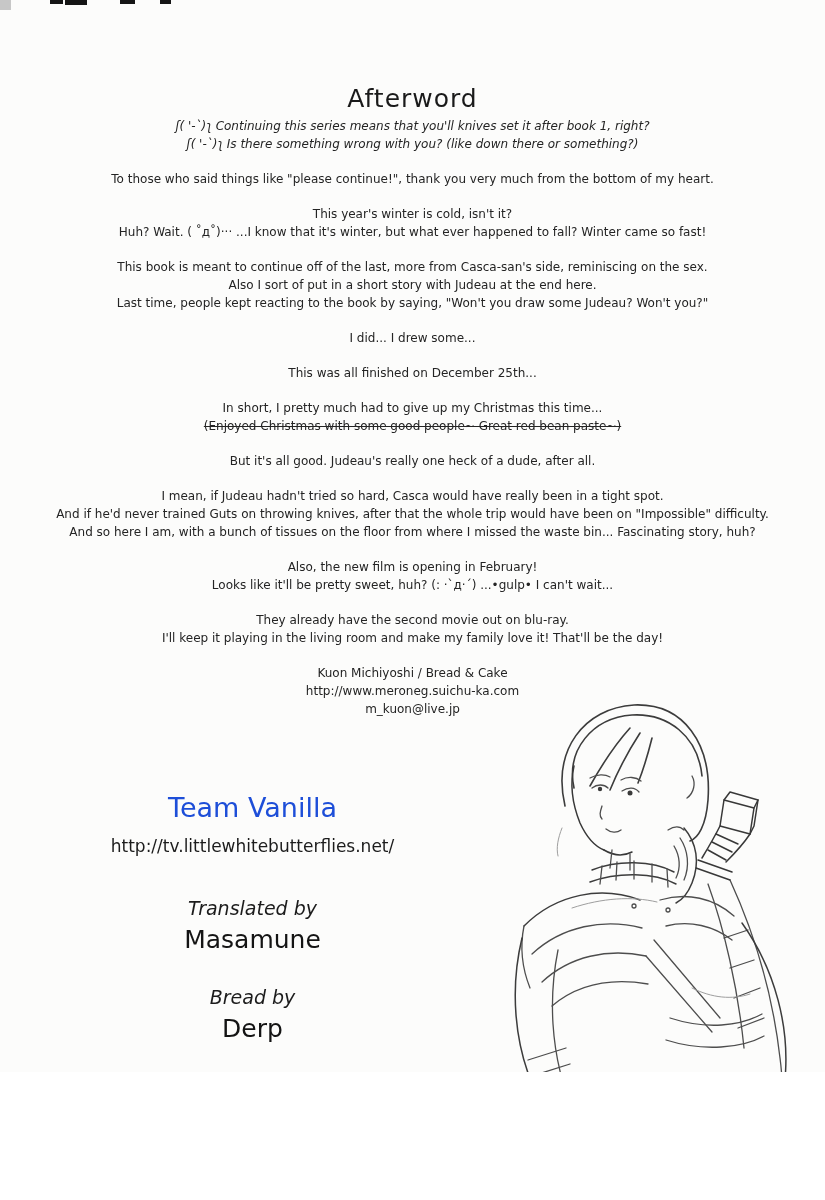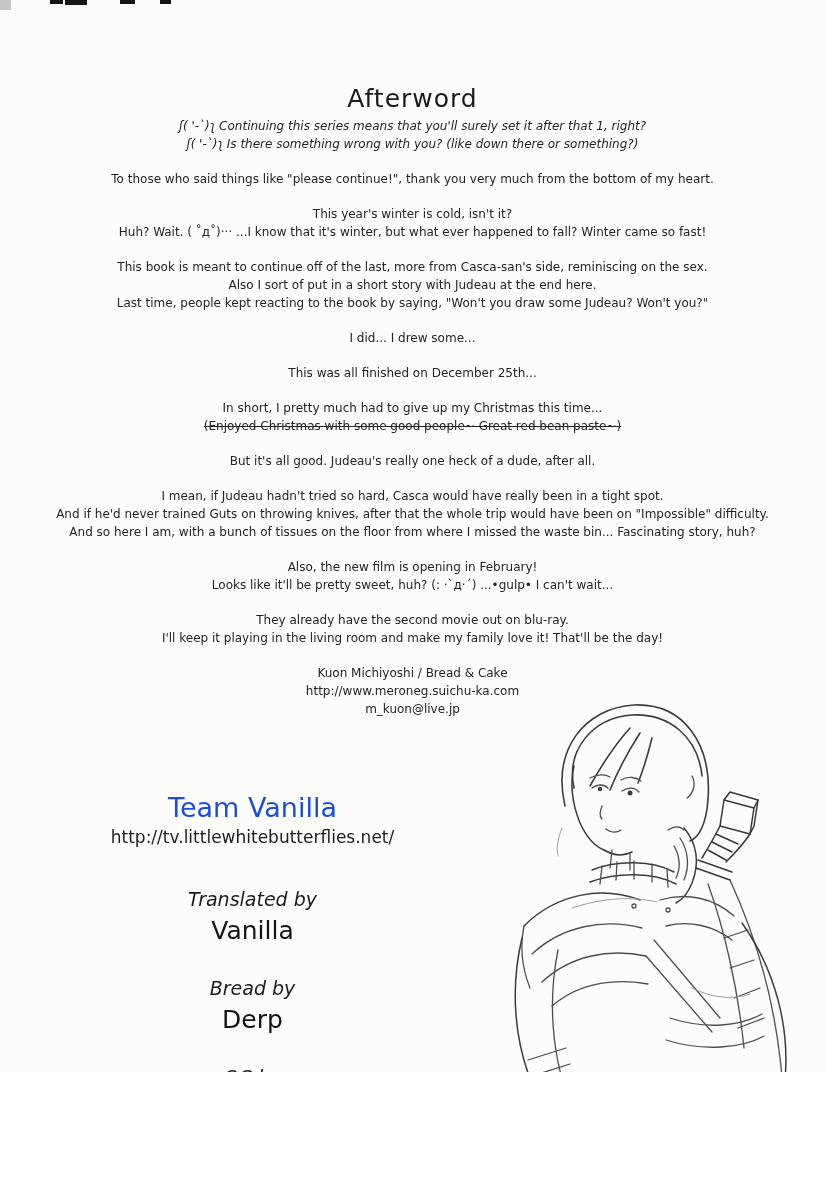--- a/index.html
+++ b/index.html
@@ -24,21 +24,21 @@
   .para{margin:0 0 17px 0;}
   .line{font-size:12px;line-height:18px;white-space:nowrap;color:#242424;}
   .line.italic{font-style:italic;}
   .line.strike{text-decoration:line-through;text-decoration-thickness:1px;}
   
   .team{
     position:absolute;left:0;top:792px;width:505px;
     text-align:center;
   }
   .team-name{font-size:27px;line-height:32px;color:#1d4ed8;}
-  .team-url{font-size:17px;line-height:22px;margin-top:2px;color:#1c1c1c;}
+  .team-url{font-size:17px;line-height:22px;margin-top:11px;color:#1c1c1c;}
   .roles{margin-top:37px;}
   .role{margin-bottom:25px;}
   .role-label{font-size:19px;line-height:28px;font-style:italic;color:#1c1c1c;}
   .role-name{font-size:25px;line-height:36px;color:#141414;}
   
   .page-number{
     position:absolute;left:380px;top:1128px;width:52px;
     text-align:center;font-size:15px;color:#4a4a4a;
   }
   
@@ -59,21 +59,21 @@
   <div class="art grey" style="left:0;top:0;width:11px;height:10px"></div>
   <div class="art" style="left:50px;top:0;width:13px;height:4px"></div>
   <div class="art" style="left:65px;top:0;width:22px;height:5px"></div>
   <div class="art" style="left:120px;top:0;width:15px;height:4px"></div>
   <div class="art" style="left:160px;top:0;width:11px;height:4px"></div>
 
   <main class="afterword">
     <h1 class="title">Afterword</h1>
     <div>
         <div class="para">
-          <div class="line italic">ʃ( '-`)ʅ Continuing this series means that you'll surely set it after that 1, right?</div>
+          <div class="line italic">ʃ( '-`)ʅ Continuing this series means that you'll knives set it after book 1, right?</div>
           <div class="line italic">ʃ( '-`)ʅ Is there something wrong with you? (like down there or something?)</div>
         </div>
         <div class="para">
           <div class="line">To those who said things like "please continue!", thank you very much from the bottom of my heart.</div>
         </div>
         <div class="para">
           <div class="line">This year's winter is cold, isn't it?</div>
           <div class="line">Huh? Wait.  ( ˚д˚)··· ...I know that it's winter, but what ever happened to fall? Winter came so fast!</div>
         </div>
         <div class="para">
@@ -114,21 +114,21 @@
         </div>
       </div>
   </main>
 
   <section class="team">
     <div class="team-name">Team Vanilla</div>
     <div class="team-url">http://tv.littlewhitebutterflies.net/</div>
     <div class="roles">
         <div class="role">
           <div class="role-label">Translated by</div>
-          <div class="role-name">Vanilla</div>
+          <div class="role-name">Masamune</div>
         </div>
         <div class="role">
           <div class="role-label">Bread by</div>
           <div class="role-name">Derp</div>
         </div>
         <div class="role">
           <div class="role-label">QC by</div>
           <div class="role-name">Nemesis</div>
         </div>
       </div>

